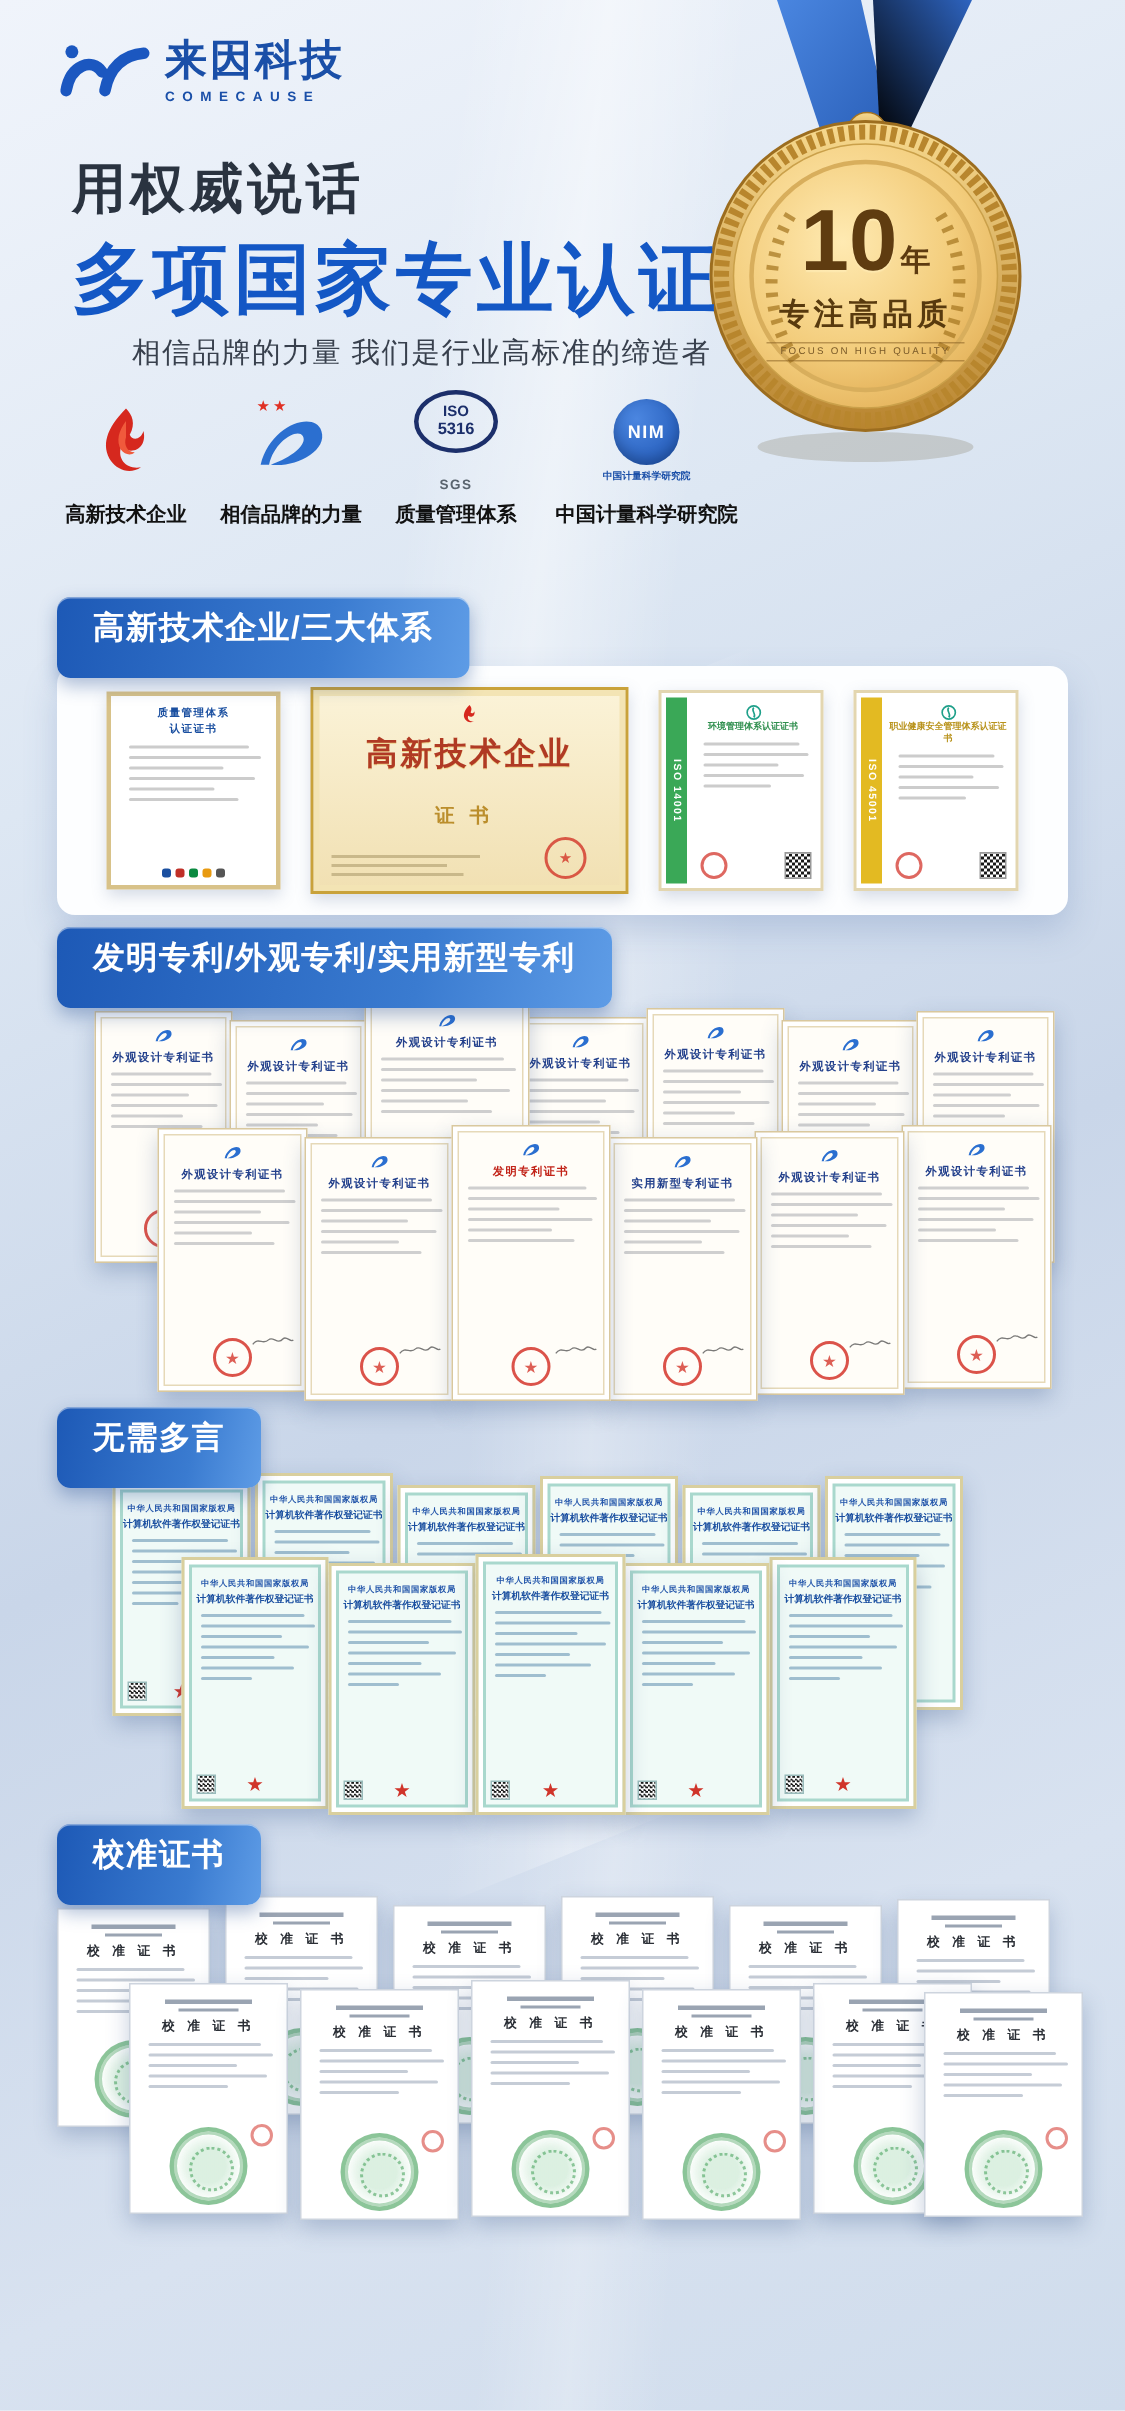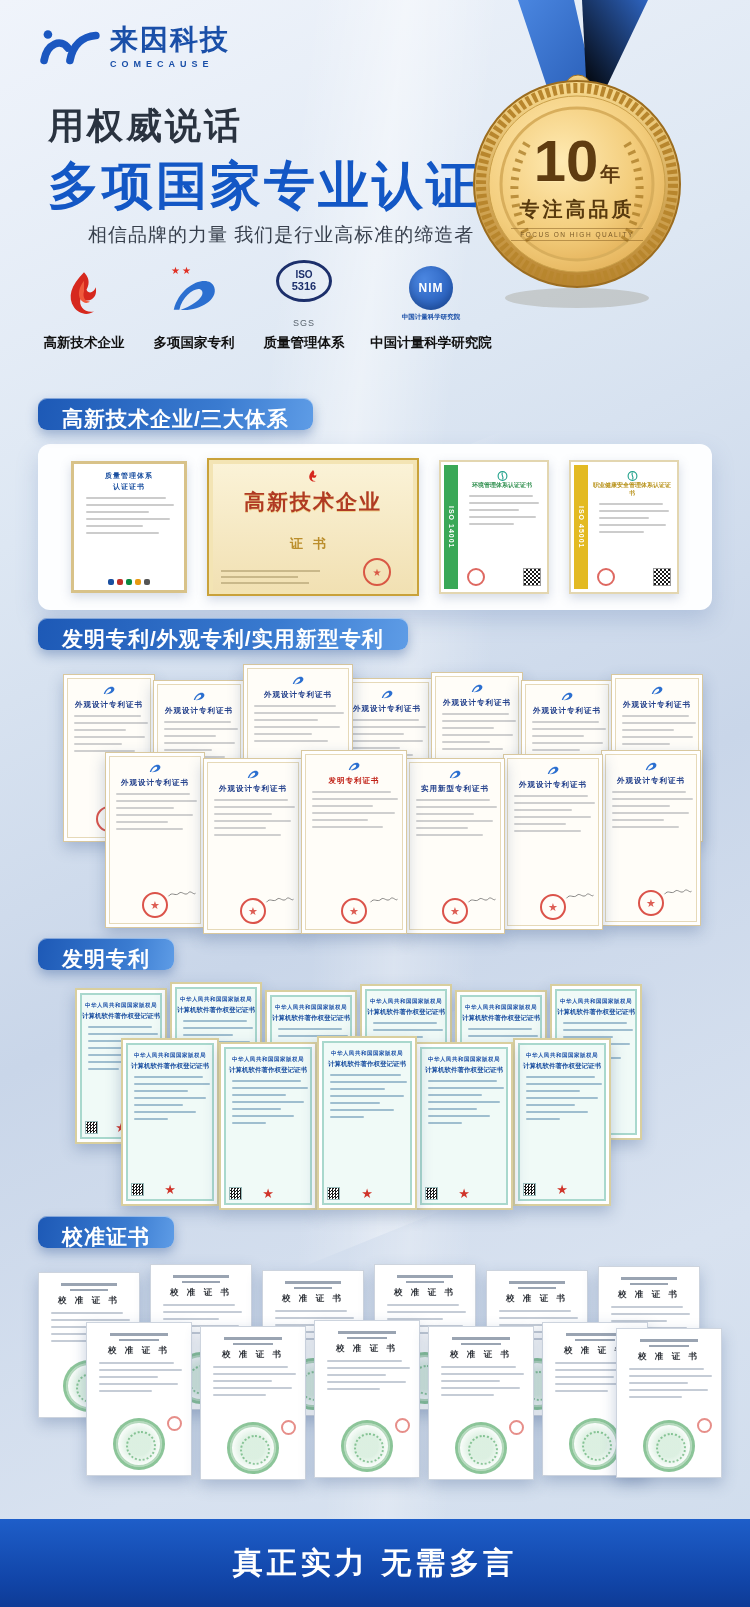--- a/index.html
+++ b/index.html
@@ -26,38 +26,38 @@
 
   
   .badges{position:absolute;left:40px;top:260px;display:flex;gap:22px;z-index:5;}
   .badge{display:flex;flex-direction:column;align-items:center;width:88px;}
   .badge.wide{width:122px;justify-content:flex-end;}
   .badge-icon{height:68px;display:flex;flex-direction:column;align-items:center;justify-content:center;}
   .badge-label{font-size:13.5px;font-weight:800;color:#111;margin-top:6px;white-space:nowrap;}
   .iso-ring{width:50px;height:50px;border-radius:50%;border:3px solid #1c2f6b;display:flex;flex-direction:column;align-items:center;justify-content:center;color:#1c2f6b;font-weight:800;}
   .iso-ring .t1{font-size:10px;line-height:1;}
   .iso-ring .t2{font-size:11px;line-height:1.1;}
-  .iso-sub{font-size:9px;font-weight:400;color:#5a646e;margin-top:16px;letter-spacing:1px;}
+  .iso-sub{font-size:9px;font-weight:700;color:#5a646e;margin-top:16px;letter-spacing:1px;}
   .nim-circle{width:44px;height:44px;border-radius:50%;background:radial-gradient(circle at 35% 30%,#4b86e0,#1c53b2);display:flex;align-items:center;justify-content:center;color:#fff;font-weight:800;font-size:12px;letter-spacing:1px;box-shadow:inset 0 -4px 8px rgba(0,0,0,.2);}
   .nim-sub{font-size:6.5px;color:#1a4fa8;font-weight:700;margin-top:3px;white-space:nowrap;}
   .patent-badge{position:relative;width:54px;height:54px;}
   .patent-badge .stars{position:absolute;top:-2px;left:4px;color:#e03024;font-size:10px;letter-spacing:2px;}
 
   
   .medal{position:absolute;left:452px;top:0;width:250px;height:320px;z-index:4;}
   .medal svg{display:block;}
   .medal-text{position:absolute;left:0;top:132px;width:250px;text-align:center;color:#5d3a10;}
   .m-num-row{display:flex;align-items:baseline;justify-content:center;gap:2px;}
   .m-num{font-size:58px;font-weight:900;line-height:1;color:#5f3c10;text-shadow:0 1px 1px rgba(255,235,180,.8);}
   .m-unit{font-size:20px;font-weight:800;}
   .m-cap{font-size:20px;font-weight:900;letter-spacing:3px;margin-top:6px;color:#583a0e;}
   .m-en{font-size:6.5px;letter-spacing:1.5px;color:#7a5a28;width:132px;margin:5px auto 0;padding:2px 0;border-top:1px solid rgba(130,90,30,.5);border-bottom:1px solid rgba(130,90,30,.5);}
 
   
-  .pill{position:absolute;left:38px;height:32px;line-height:42px;display:inline-block;padding:0 24px;border-radius:9px;
+  .pill{position:absolute;left:38px;height:54px;line-height:42px;display:inline-block;padding:0 24px;border-radius:9px;
         color:#fff;font-size:21px;font-weight:800;letter-spacing:1px;
         background:linear-gradient(100deg,#1d59b6 0%,#3a7bd0 65%,#5e9ce6 100%);
         box-shadow:0 5px 12px rgba(25,70,140,.35), inset 0 1px 0 rgba(255,255,255,.45);z-index:6;white-space:nowrap;}
   .pill.p1{top:398px;} .pill.p2{top:618px;} .pill.p3{top:938px;} .pill.p4{top:1216px;}
 
   
   .sys-card{position:absolute;left:38px;top:444px;width:674px;height:166px;background:#fdfeff;border-radius:12px;
             box-shadow:0 10px 22px rgba(100,130,180,.28);display:flex;align-items:center;justify-content:center;gap:20px;z-index:5;}
   .sys-card .cert{position:relative;box-shadow:0 4px 10px rgba(90,110,150,.25);background:#fff;}
   .cert-quality{width:116px;height:132px;border:3px solid #d8c289;padding:7px 6px;box-sizing:border-box;}
@@ -216,21 +216,21 @@
     </div>
     <div class="badge">
       <div class="badge-icon">
         <div class="patent-badge">
           <span class="stars">★★</span>
           <svg width="54" height="54" viewBox="0 0 24 24">
             <path d="M3 19 C6 7 19 3 21 9 C23 15 13 20 6 19 C12 17 17 13 15.5 10.5 C14 8 7 12 5.5 19 Z" fill="#2b6fd0"></path>
           </svg>
         </div>
       </div>
-      <div class="badge-label">多项国家专利</div>
+      <div class="badge-label">相信品牌的力量</div>
     </div>
     <div class="badge">
       <div class="badge-icon">
         <div class="iso-ring">
           <span class="t1">ISO</span>
           <span class="t2">5316</span>
         </div>
         <div class="iso-sub">SGS</div>
       </div>
       <div class="badge-label">质量管理体系</div>
@@ -559,21 +559,21 @@
           <i></i>
           <i></i>
         </div>
         <div class="p-seal">★</div>
         <svg class="p-sign" viewBox="0 0 40 12">
           <path d="M2 9 C7 2 11 10 16 5 C20 1 24 10 29 4 C32 1 36 8 38 5" fill="none" stroke="#444" stroke-width="1.2"></path>
         </svg>
       </div>
     </div>
 
-  <div class="pill p3">发明专利</div>
+  <div class="pill p3">无需多言</div>
   <div class="collage software" id="software-collage">
       <div class="s-cert" style="left: 40px; top: 6px; width: 92px; height: 156px; z-index: 1;">
         <div class="s-head1">中华人民共和国国家版权局</div>
         <div class="s-head2">计算机软件著作权登记证书</div>
         <div class="lines ">
           <i></i>
           <i></i>
           <i></i>
           <i></i>
           <i></i>
@@ -924,17 +924,14 @@
           <i></i>
           <i></i>
           <i></i>
           <i></i>
         </div>
         <div class="c-seal"></div>
         <div class="c-stamp"></div>
       </div>
     </div>
 
-  <div class="footer">
-    <div class="footer-text">真正实力 无需多言</div>
-  </div>
 
 </div>
 
 </body></html>

